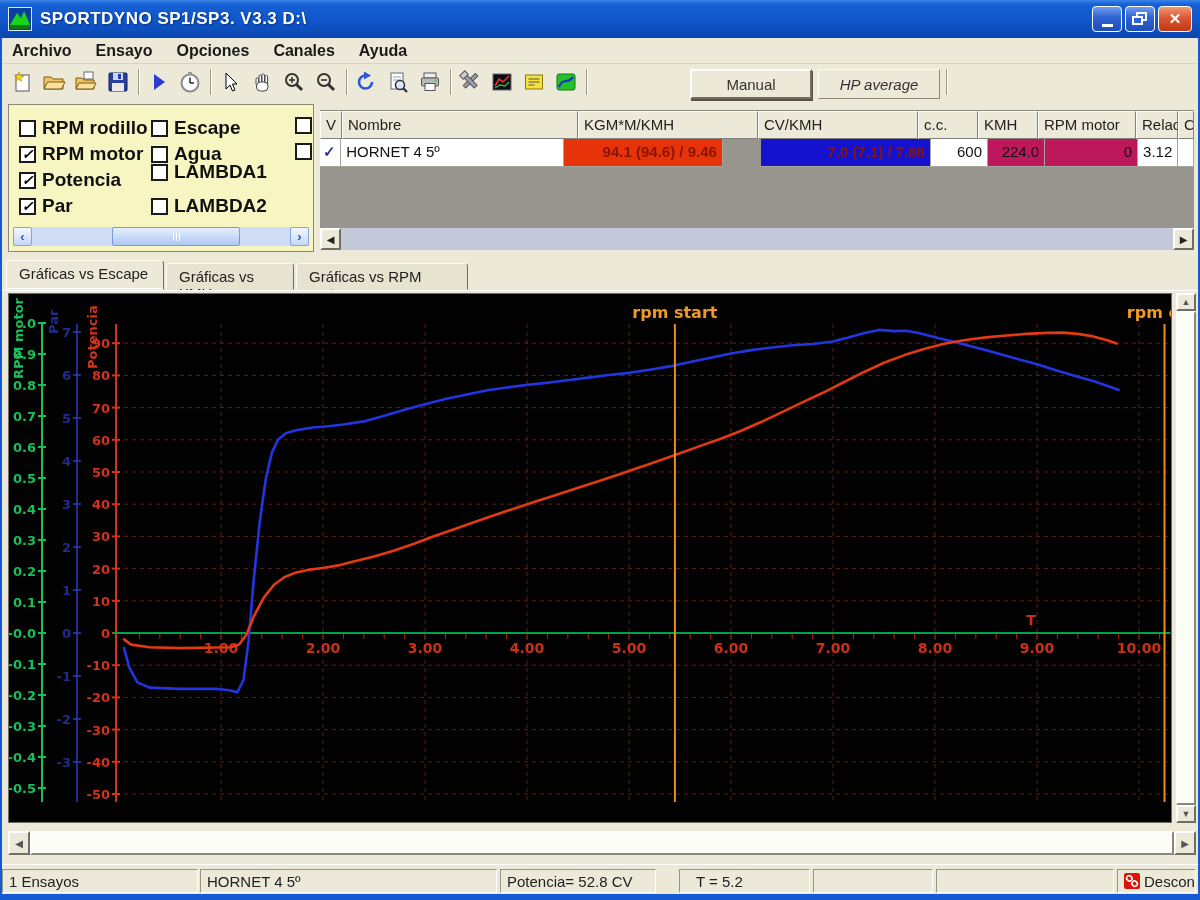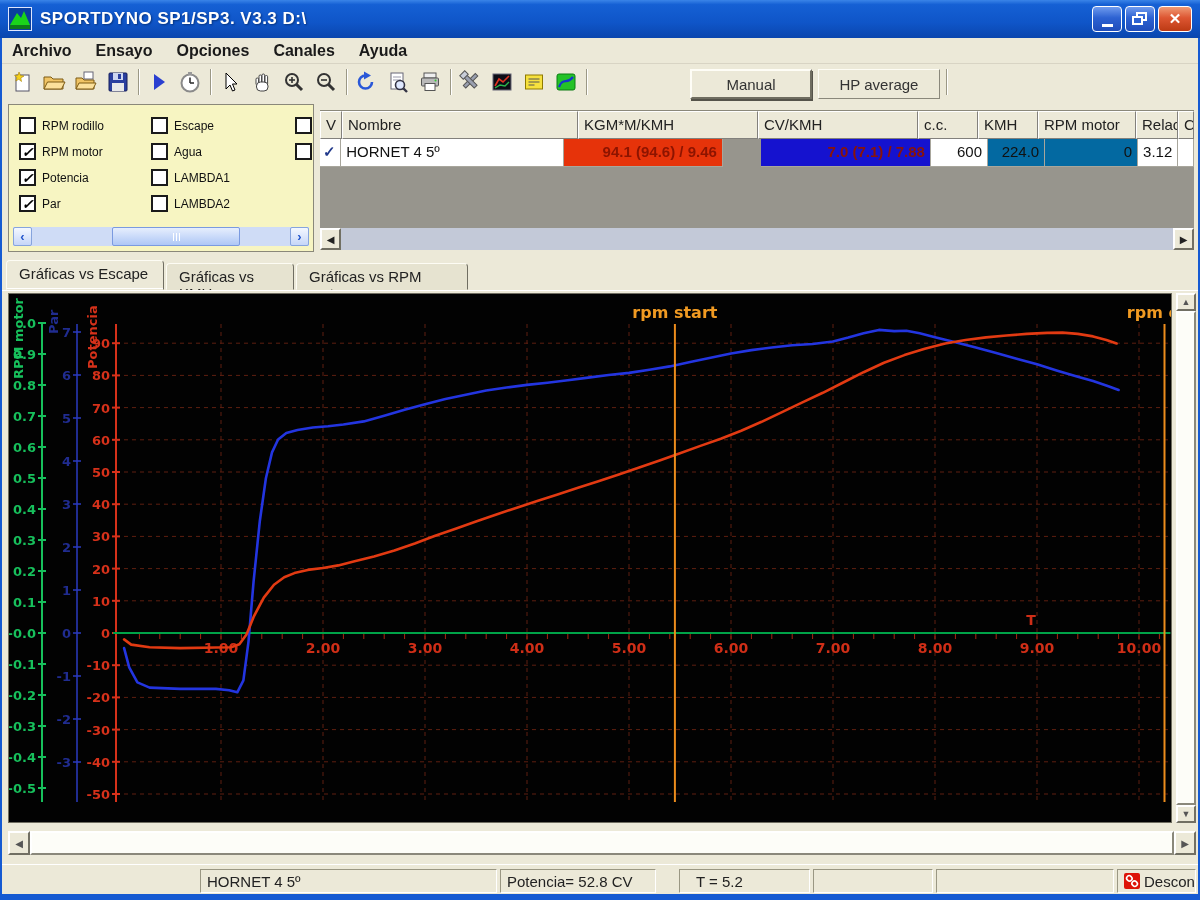--- a/index.html
+++ b/index.html
@@ -24,43 +24,43 @@
   
   .menubar { position:absolute; left:0; top:38px; width:1200px; height:26px; background:#ece9d8; display:flex; align-items:center; border-bottom:1px solid #d8d4c4;}
   .menu-item { font-size:16px; font-weight:bold; color:#1a1a1a; padding:2px 12px; cursor:default; }
   
   .toolbar { position:absolute; left:0; top:64px; width:1200px; height:36px; background:#ece9d8; }
   .tbtn { position:absolute; top:4px; width:28px; height:28px; display:flex; align-items:center; justify-content:center; }
   .tsep { position:absolute; top:5px; width:2px; height:26px; border-left:1px solid #9b9885; border-right:1px solid #fff; }
   .bigbtn { position:absolute; top:5px; height:30px; background:#ece9d8; font-size:15px; color:#333;
     display:flex; align-items:center; justify-content:center; }
   .bigbtn.raised { border:2px solid; border-color:#fefdf6 #6f6d60 #6f6d60 #fefdf6; box-shadow:1px 2px 0 #55534a; }
-  .bigbtn.flat { border:1px solid; border-color:#fdfcf4 #8a887b #8a887b #fdfcf4; }
+  .bigbtn.flat { border:1px solid; border-color:#fdfcf4 #8a887b #8a887b #fdfcf4;font-style:italic; }
   
   .channels { position:absolute; left:8px; top:104px; width:306px; height:148px; background:#f7f5c2;
     border:1px solid #8a887a; overflow:hidden; }
   .chk { position:absolute; display:flex; align-items:center; gap:6px; }
   .chk .box { width:17px; height:17px; background:#fff; border:2px solid #1a1a1a; display:flex; align-items:center; justify-content:center;
     font-size:14px; font-weight:bold; color:#000; line-height:1; }
-  .chk .lbl { font-size:12px; font-weight:400; color:#111; white-space:nowrap; }
+  .chk .lbl { font-size:19px; font-weight:700; color:#111; white-space:nowrap; }
   .xpscroll { position:absolute; left:4px; right:4px; bottom:5px; height:19px; background:#cfdcf6; display:flex; }
   .xpbtn { width:19px; height:19px; background:linear-gradient(180deg,#f4f8ff,#c6d6f8); border:1px solid #86a4dd; border-radius:2px;
     color:#2255cc; font-weight:bold; font-size:13px; display:flex; align-items:center; justify-content:center; }
   .xpthumb { position:absolute; left:80px; width:128px; top:0; height:19px; border:1px solid #7a9ae0; border-radius:2px;
     background:linear-gradient(180deg,#e6eefd,#aec7f6); display:flex; align-items:center; justify-content:center; gap:2px;}
   .xpthumb i { display:block; width:1px; height:8px; background:#8fa8dd; border-right:1px solid #fff; }
   
   .rtable { position:absolute; left:320px; top:110px; width:874px; height:140px; background:#97958d; border-top:1px solid #8a887a; }
   .trow { position:absolute; left:0; width:874px; display:flex; }
   .th { background:#ece9d8; border:1px solid; border-color:#fff #82807c #82807c #fff; font-size:15px; color:#222;
     padding:4px 5px 2px; height:28px; overflow:hidden; white-space:nowrap; }
   .td { background:#fff; border-right:1px solid #a8a69c; border-bottom:1px solid #a8a69c; font-size:15px; color:#111;
     padding:4px 5px 2px; height:28px; overflow:hidden; white-space:nowrap; }
   .td.num { text-align:right; }
-  .td.gry { background:#0369a1; }
+  .td.gry { background:#be185d; }
   .td.redcell { background:#e6330a; color:#8d1400; font-weight:bold; text-align:right; }
   .td.bluecell { background:#1512cf; color:#8a1408; font-weight:bold; text-align:right;margin-left:38px; }
   .tscroll { position:absolute; left:0; bottom:0; width:874px; height:22px; background:#c3c9d8; display:flex; justify-content:space-between;}
   .gbtn { width:21px; height:22px; background:#ece9d8; border:2px solid; border-color:#fff #716f63 #716f63 #fff;
     font-size:10px; color:#222; display:flex; align-items:center; justify-content:center; }
   
   .tabrow { position:absolute; left:0; top:260px; width:1200px; height:30px; }
   .tab { position:absolute; background:#ece9d8; border:1px solid; border-color:#fdfcf4 #706e62 transparent #fdfcf4;
     border-radius:4px 4px 0 0; font-size:15px; color:#222; padding:4px 12px 0; height:28px; }
   .tab.active { top:0; font-weight:normal; height:30px; z-index:2; box-shadow:0 -1px 0 #fff inset; }
@@ -291,21 +291,21 @@
           <i></i>
         </span>
         <span class="lbl">Escape</span>
       </div>
     <div class="chk" style="left:142px;top:38px">
         <span class="box">
           <i></i>
         </span>
         <span class="lbl">Agua</span>
       </div>
-    <div class="chk" style="left:142px;top:64px">
+    <div class="chk" style="left:142px;top:56px">
         <span class="box">
           <i></i>
         </span>
         <span class="lbl">LAMBDA1</span>
       </div>
     <div class="chk" style="left:142px;top:90px">
         <span class="box">
           <i></i>
         </span>
         <span class="lbl">LAMBDA2</span>
@@ -563,20 +563,23 @@
       <div class="vbtn" style="bottom:0">▼</div>
     </div>
     <div class="hscroll">
       <div class="hbtn">◀</div>
       <div class="hthumb"></div>
       <div class="hbtn">▶</div>
     </div>
   </div>
 
   <div class="statusbar">
+    <div class="spanel" style="left:2px;width:196px;">
+        <span>1 Ensayos</span>
+      </div>
     <div class="spanel" style="left:200px;width:297px;">
         <span>HORNET 4 5º</span>
       </div>
     <div class="spanel" style="left:500px;width:156px;">
         <span>Potencia= 52.8 CV</span>
       </div>
     <div class="spanel" style="left:679px;width:131px;padding-left:16px;">
         <span>T  = 5.2</span>
       </div>
     <div class="spanel" style="left:813px;width:120px;">

